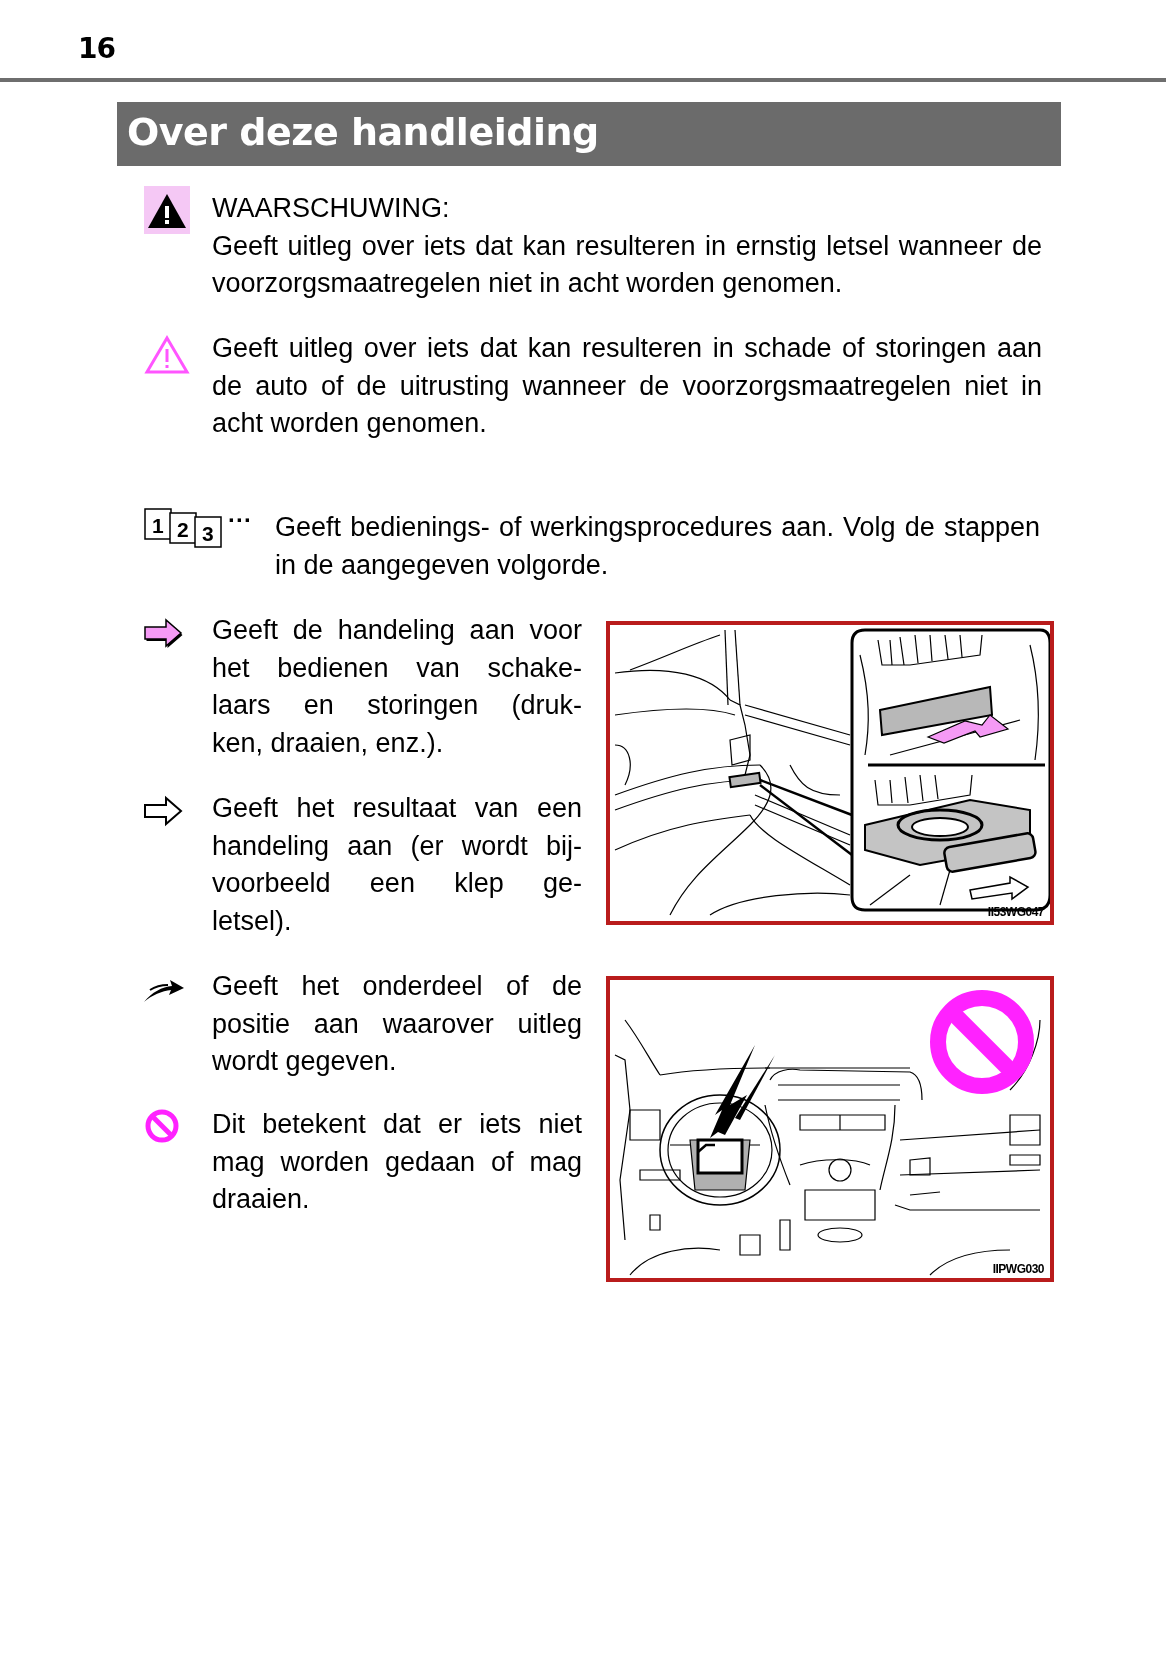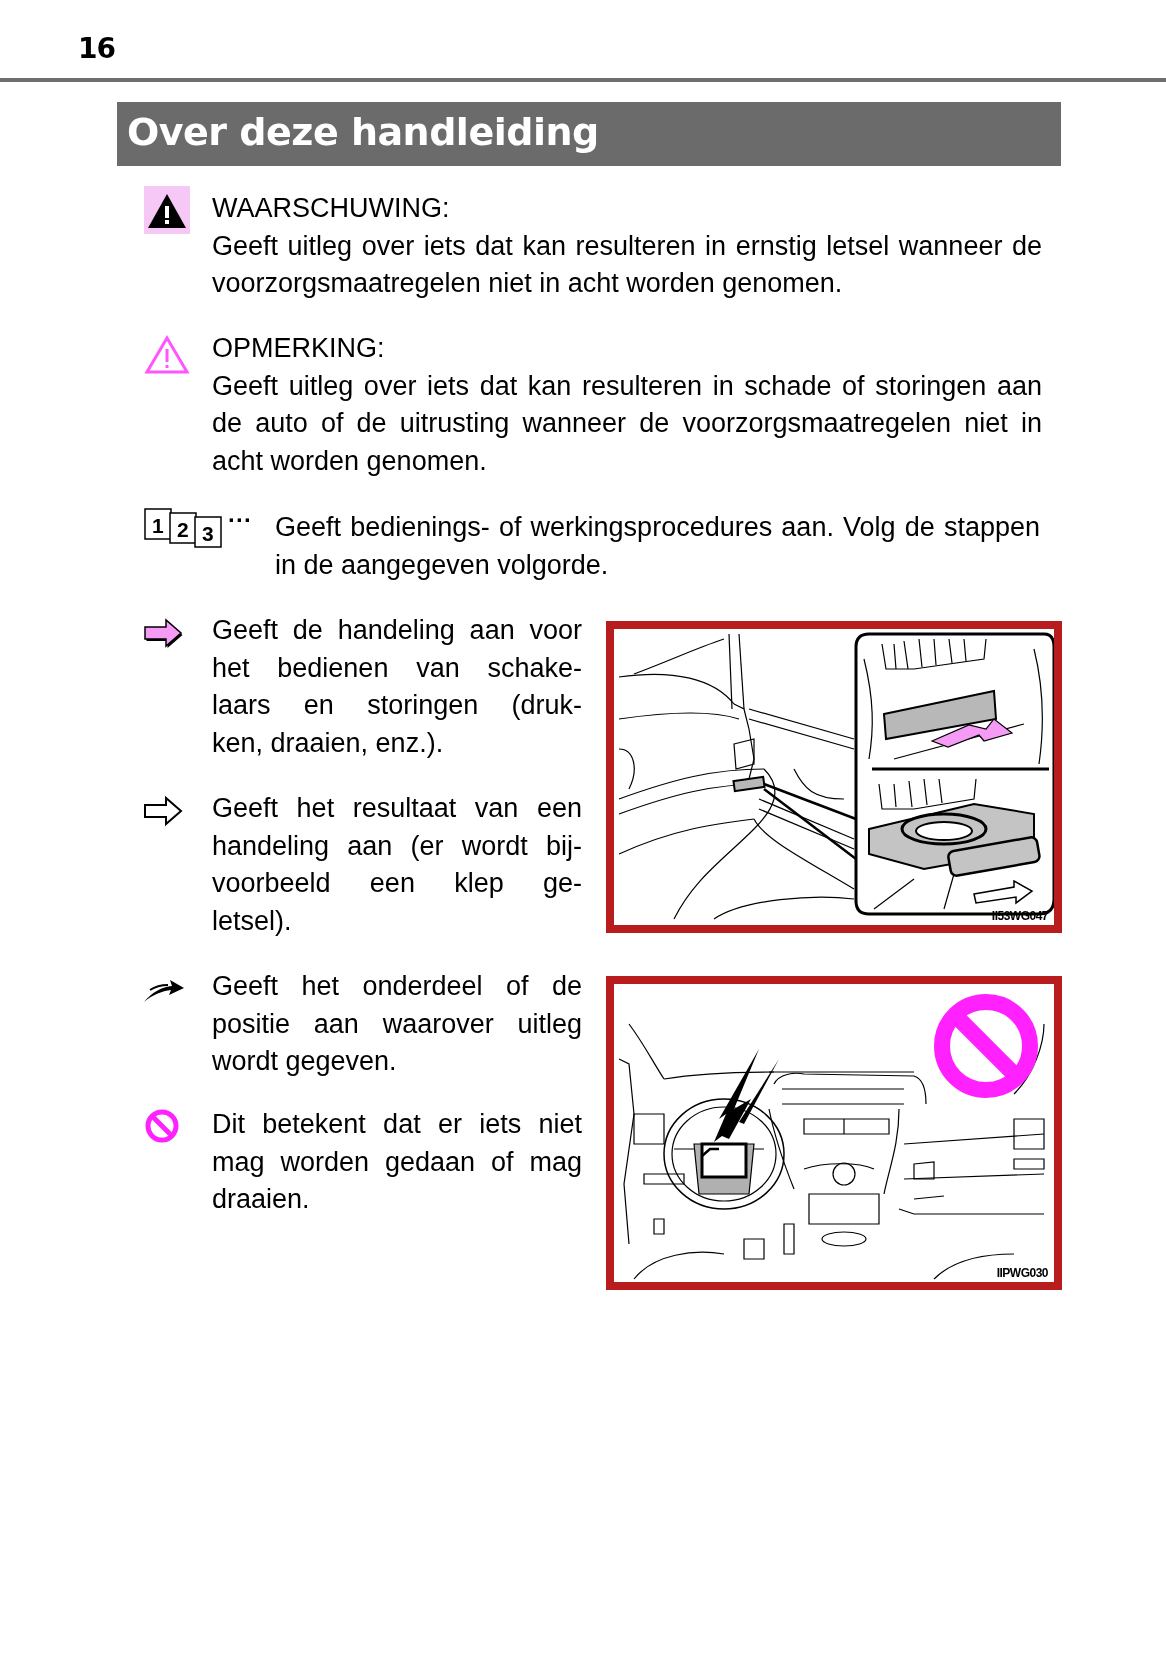--- a/index.html
+++ b/index.html
@@ -7,21 +7,21 @@
          font-family: "Liberation Sans", "DejaVu Sans", sans-serif; color: #000; }
   .page-num { position: absolute; left: 78px; top: 32px; font-size: 28px; font-weight: bold;
               font-family: "DejaVu Sans", sans-serif; letter-spacing: -1px; }
   .top-rule { position: absolute; left: 0; top: 78px; width: 1166px; height: 4px; background: #6e6e6e; }
   .title-bar { position: absolute; left: 117px; top: 102px; width: 932px; height: 64px; background: #6b6b6b; padding-left: 12px; }
   .title-bar span { position: absolute; left: 10px; top: 8px; color: #fff; font-size: 38px; font-weight: bold;
                     font-family: "DejaVu Sans", sans-serif; letter-spacing: -0.5px; }
   .block { position: absolute; font-size: 27px; line-height: 37.5px; }
   .block .txt { text-align: justify; }
   .icon { position: absolute; }
-  .fig { position: absolute; border: 8px solid #b91c1c; background: #fff; overflow: hidden; }
+  .fig { position: absolute; border: 4px solid #b91c1c; background: #fff; overflow: hidden; }
   .fig .code { position: absolute; right: 6px; bottom: 2px; font-size: 12px; font-weight: bold; letter-spacing: -0.5px; }
   .just-last { text-align: justify; text-align-last: justify; }
 </style>
 </head>
 <body>
 
 <div class="page-num">16</div>
 <div class="top-rule"></div>
 
 <div class="title-bar">
@@ -42,21 +42,20 @@
 </div>
 
 <div class="icon" style="left:144px; top:334px; width:46px; height:42px;">
   <svg width="46" height="42" viewBox="0 0 46 42">
     <polygon points="23,4 43,38 3,38" fill="none" stroke="#ff55ff" stroke-width="3"></polygon>
     <line x1="23" y1="15" x2="23" y2="28" stroke="#ff55ff" stroke-width="3"></line>
     <rect x="21.5" y="31" width="3" height="3" fill="#ff55ff"></rect>
   </svg>
 </div>
 <div class="block" style="left:212px; top:330px; width:830px;">
-  <div>OPMERKING:</div>
   <div class="txt">Geeft uitleg over iets dat kan resulteren in schade of storingen aan de auto of de uitrusting wanneer de voorzorgsmaatregelen niet in acht worden genomen.</div>
 </div>
 
 <div class="icon" style="left:144px; top:508px; width:120px; height:40px;">
   <svg width="86" height="40" viewBox="0 0 86 40">
     <rect x="1" y="1" width="26" height="30" fill="#fff" stroke="#000" stroke-width="1.5"></rect>
     <rect x="26" y="5" width="26" height="30" fill="#fff" stroke="#000" stroke-width="1.5"></rect>
     <rect x="51" y="9" width="26" height="30" fill="#fff" stroke="#000" stroke-width="1.5"></rect>
     <text x="8" y="25" font-family="Liberation Sans, sans-serif" font-weight="bold" font-size="21">1</text>
     <text x="33" y="29" font-family="Liberation Sans, sans-serif" font-weight="bold" font-size="21">2</text>

